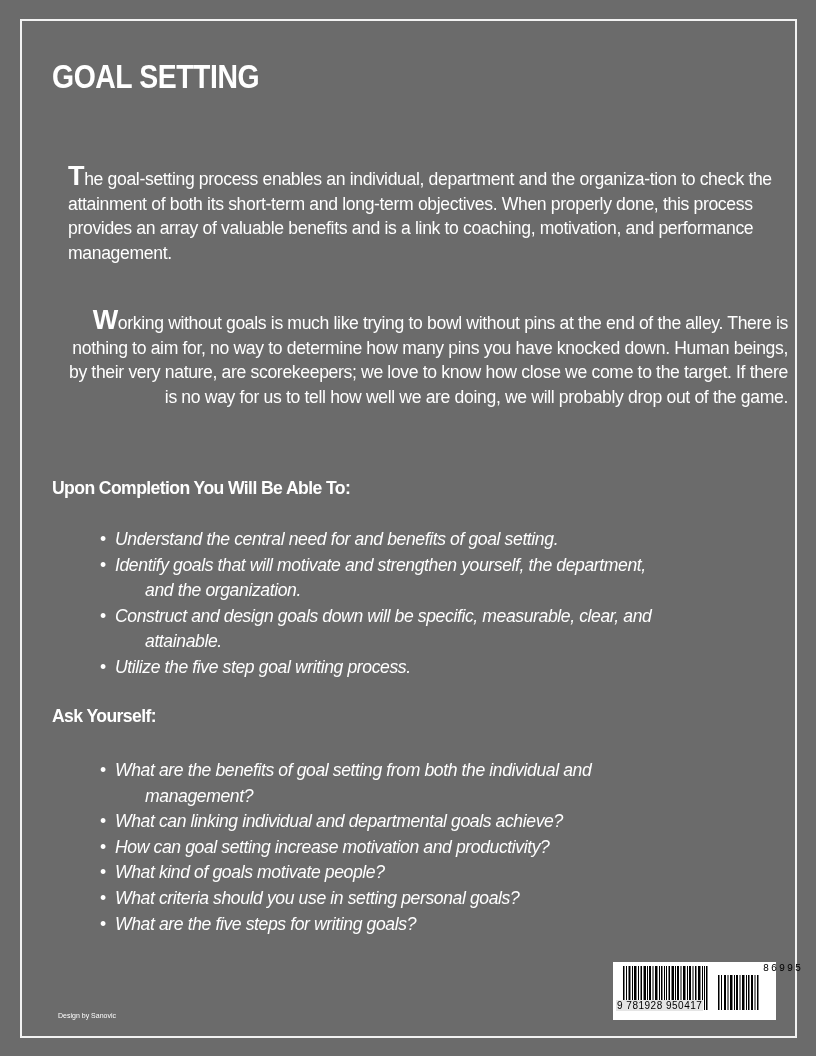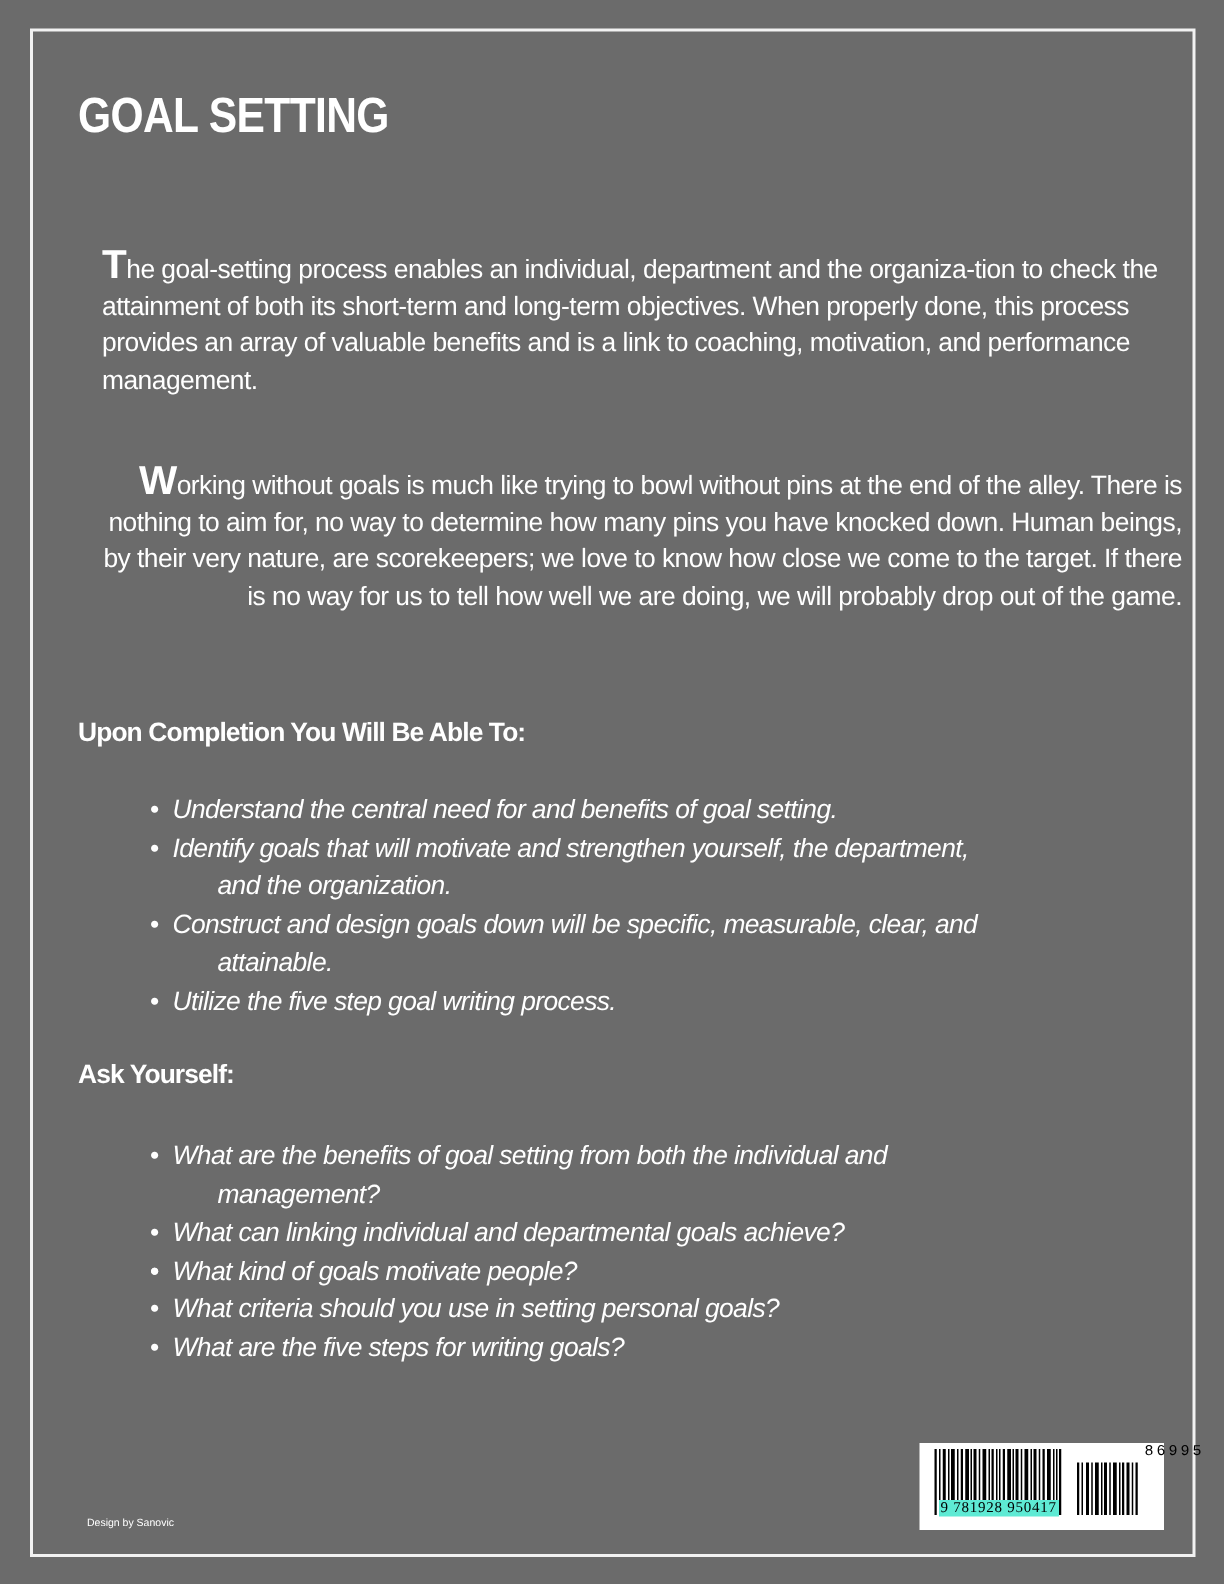--- a/index.html
+++ b/index.html
@@ -111,27 +111,27 @@
       height: 58px;
       background: #ffffff;
     }
     .barcode-svg {
       position: absolute;
       left: 0;
       top: 0;
     }
     .barcode-num {
       position: absolute;
-      left: 13px;
+      left: 3px;
       top: 38px;
-      font-family: Liberation Serif, serif;
+      font-family: Liberation Sans, sans-serif;
       font-size: 10px;
       color: #000;
       letter-spacing: 0.5px;
-      background: #5eead4;
+      background: #e5e5e5;
       padding: 0 1px;
     }
     .barcode-addon {
       position: absolute;
       left: 105px;
       top: 1px;
       font-family: "Liberation Mono", monospace;
       font-size: 10px;
       color: #000;
       letter-spacing: 2px;
@@ -156,21 +156,21 @@
   <li><span class="bullet">•</span><span>Identify goals that will motivate and strengthen yourself, the department,</span><span class="cont">and the organization.</span></li>
   <li><span class="bullet">•</span><span>Construct and design goals down will be specific, measurable, clear, and</span><span class="cont">attainable.</span></li>
   <li><span class="bullet">•</span><span>Utilize the five step goal writing process.</span></li>
 </ul>
 
 <h2 class="section-heading h-ask">Ask Yourself:</h2>
 
 <ul class="bullets list-ask">
   <li><span class="bullet">•</span><span>What are the benefits of goal setting from both the individual and</span><span class="cont">management?</span></li>
   <li><span class="bullet">•</span><span>What can linking individual and departmental goals achieve?</span></li>
-  <li><span class="bullet">•</span></li>
+  <li><span class="bullet">•</span><span>How can goal setting increase motivation and productivity?</span></li>
   <li><span class="bullet">•</span><span>What kind of goals motivate people?</span></li>
   <li><span class="bullet">•</span><span>What criteria should you use in setting personal goals?</span></li>
   <li><span class="bullet">•</span><span>What are the five steps for writing goals?</span></li>
 </ul>
 
 <div class="credit">Design by Sanovic</div>
 
 <div class="barcode-box">
   <svg class="barcode-svg" width="163" height="58" viewBox="0 0 163 58">
     <g fill="#000">

